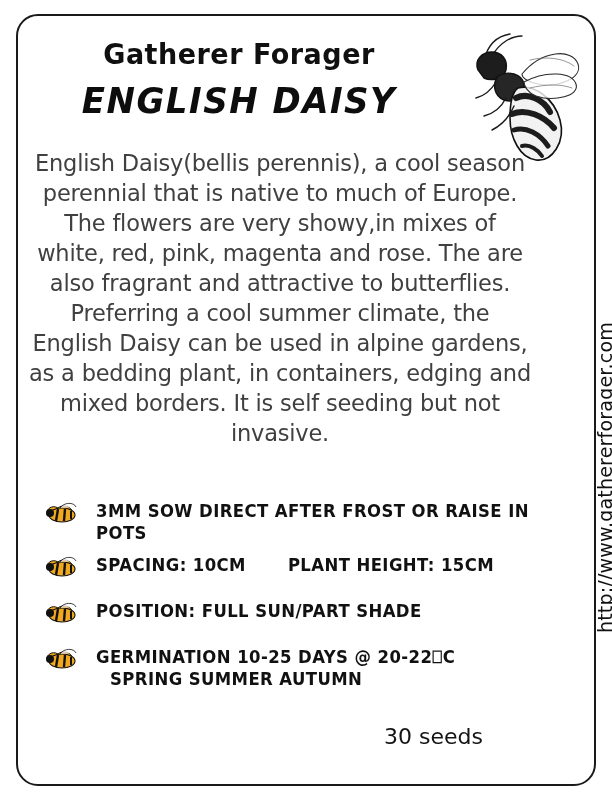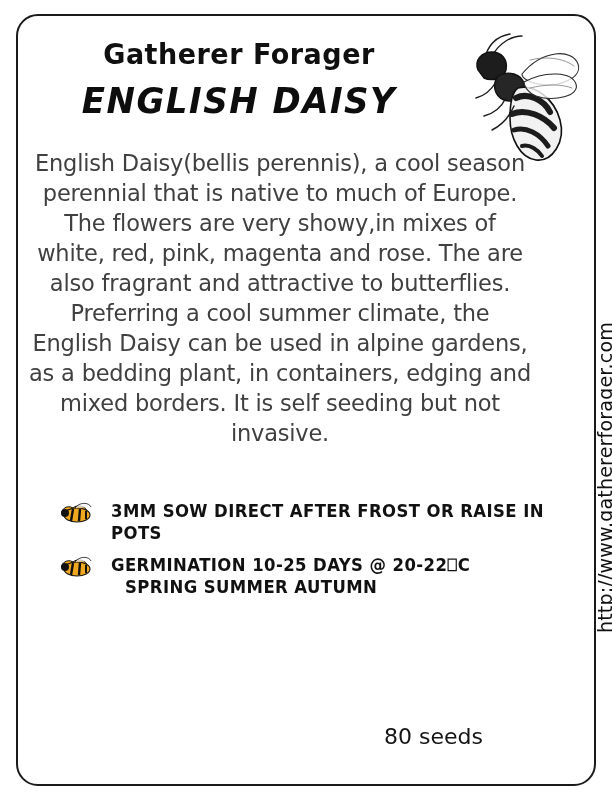--- a/index.html
+++ b/index.html
@@ -88,21 +88,21 @@
     font-family: "DejaVu Sans", sans-serif;
     font-size: 22.5px;
     line-height: 30px;
     color: #404040;
     letter-spacing: -0.2px;
   }
 
   
   .facts {
     position: absolute;
-    left: 25px;
+    left: 10px;
     top: 478px;
     width: 496px;
   }
   .fact-row {
     position: relative;
     min-height: 34px;
     margin-bottom: 12px;
     padding-left: 62px;
   }
   .fact-text {
@@ -206,39 +206,65 @@
           <ellipse cx="20" cy="15" rx="13" ry="7" fill="#f0a81e" stroke="#111" stroke-width="1.1"></ellipse>
           <path d="M16 9 L14 21" stroke="#111" stroke-width="2.4"></path>
           <path d="M23 9 L22 21" stroke="#111" stroke-width="2.4"></path>
           <path d="M29 11 L29 19" stroke="#111" stroke-width="2"></path>
           <circle cx="8" cy="13" r="4" fill="#111"></circle>
           <path d="M18 8 C22 2 32 2 34 7" fill="#fff" fill-opacity="0.7" stroke="#111" stroke-width="0.8"></path>
         </svg>
         <div class="fact-text"><span>3MM SOW DIRECT AFTER FROST OR RAISE IN POTS</span></div>
       </div>
 
-
+      <div class="fact-row">
+        <svg class="bee-bullet" viewBox="0 0 40 26" xmlns="http://www.w3.org/2000/svg">
+          <path d="M6 16 C2 10 10 4 16 8 C20 4 30 6 30 12" fill="#f0a81e" stroke="#111" stroke-width="1"></path>
+          <ellipse cx="20" cy="15" rx="13" ry="7" fill="#f0a81e" stroke="#111" stroke-width="1.1"></ellipse>
+          <path d="M16 9 L14 21" stroke="#111" stroke-width="2.4"></path>
+          <path d="M23 9 L22 21" stroke="#111" stroke-width="2.4"></path>
+          <path d="M29 11 L29 19" stroke="#111" stroke-width="2"></path>
+          <circle cx="8" cy="13" r="4" fill="#111"></circle>
+          <path d="M18 8 C22 2 32 2 34 7" fill="#fff" fill-opacity="0.7" stroke="#111" stroke-width="0.8"></path>
+        </svg>
+        <div class="fact-text">
+          <span>SPACING: 10CM</span><span class="col2">PLANT HEIGHT: 15CM</span>
+        </div>
+      </div>
+
+      <div class="fact-row">
+        <svg class="bee-bullet" viewBox="0 0 40 26" xmlns="http://www.w3.org/2000/svg">
+          <path d="M6 16 C2 10 10 4 16 8 C20 4 30 6 30 12" fill="#f0a81e" stroke="#111" stroke-width="1"></path>
+          <ellipse cx="20" cy="15" rx="13" ry="7" fill="#f0a81e" stroke="#111" stroke-width="1.1"></ellipse>
+          <path d="M16 9 L14 21" stroke="#111" stroke-width="2.4"></path>
+          <path d="M23 9 L22 21" stroke="#111" stroke-width="2.4"></path>
+          <path d="M29 11 L29 19" stroke="#111" stroke-width="2"></path>
+          <circle cx="8" cy="13" r="4" fill="#111"></circle>
+          <path d="M18 8 C22 2 32 2 34 7" fill="#fff" fill-opacity="0.7" stroke="#111" stroke-width="0.8"></path>
+        </svg>
+        <div class="fact-text"><span>POSITION: FULL SUN/PART SHADE</span></div>
+      </div>
 
       <div class="fact-row">
         <svg class="bee-bullet" viewBox="0 0 40 26" xmlns="http://www.w3.org/2000/svg">
           <path d="M6 16 C2 10 10 4 16 8 C20 4 30 6 30 12" fill="#f0a81e" stroke="#111" stroke-width="1"></path>
           <ellipse cx="20" cy="15" rx="13" ry="7" fill="#f0a81e" stroke="#111" stroke-width="1.1"></ellipse>
           <path d="M16 9 L14 21" stroke="#111" stroke-width="2.4"></path>
           <path d="M23 9 L22 21" stroke="#111" stroke-width="2.4"></path>
           <path d="M29 11 L29 19" stroke="#111" stroke-width="2"></path>
           <circle cx="8" cy="13" r="4" fill="#111"></circle>
           <path d="M18 8 C22 2 32 2 34 7" fill="#fff" fill-opacity="0.7" stroke="#111" stroke-width="0.8"></path>
         </svg>
         <div class="fact-text">
           <span>GERMINATION 10-25 DAYS @ 20-22⎕C</span>
           <span class="sub">SPRING SUMMER AUTUMN</span>
         </div>
       </div>
 
 
     </div>
 
-    <div class="seed-count">80 seeds</div>
+    <div class="seed-count">30 seeds</div>
 
     <div class="website">http://www.gathererforager.com</div>
 
   </div>
 </div>
 
 </body></html>

